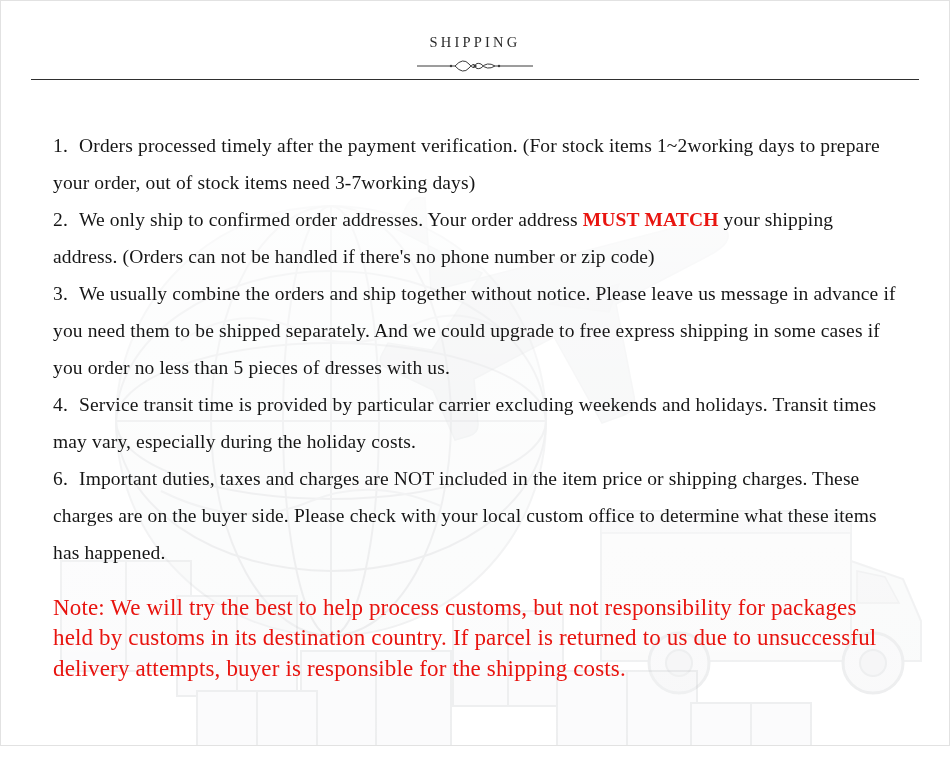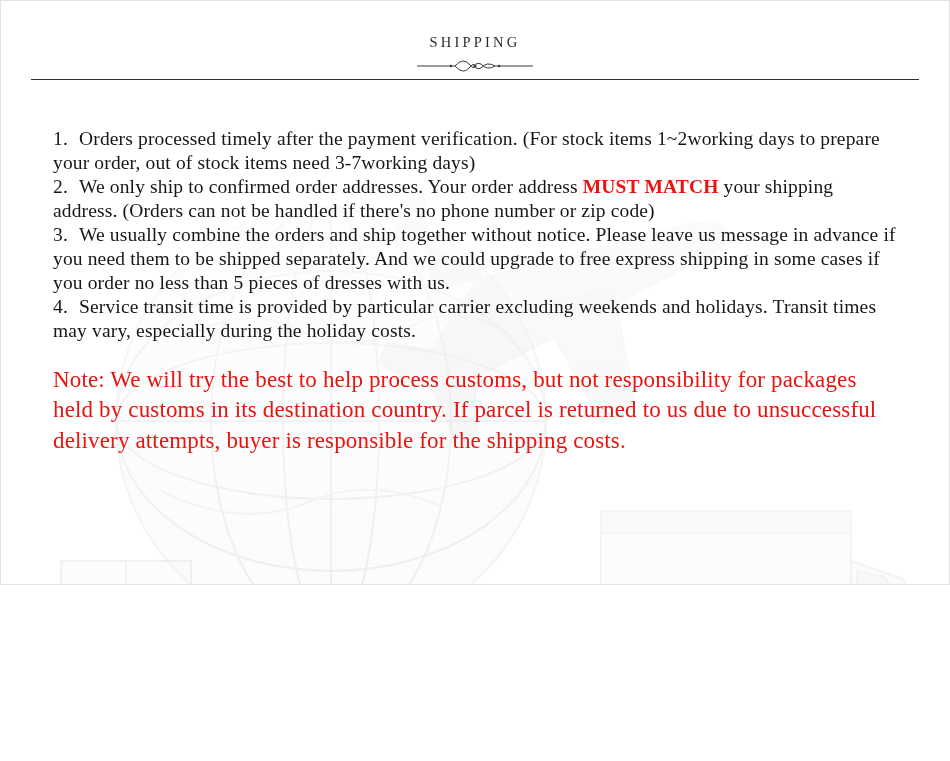--- a/index.html
+++ b/index.html
@@ -12,21 +12,21 @@
     background: #ffffff;
     font-family: "Liberation Serif", serif;
     color: #1a1a1a;
     overflow: hidden;
     position: relative;
   }
 
   .page {
     position: relative;
     width: 950px;
-    height: 585px;
+    height: 746px;
     box-sizing: border-box;
     border: 1px solid #e2e2e2;
     overflow: hidden;
   }
 
   
   .bg-art {
     position: absolute;
     left: 0;
     top: 90px;
@@ -70,21 +70,21 @@
 
   
   .content {
     position: relative;
     z-index: 2;
     padding: 46px 50px 0 52px;
     box-sizing: border-box;
   }
   .para {
     font-size: 19.5px;
-    line-height: 24px;
+    line-height: 37px;
     color: #161616;
     margin: 0;
     text-align: left;
     letter-spacing: 0.15px;
   }
   .num {
     display: inline-block;
     min-width: 26px;
   }
   .hl {
@@ -190,17 +190,20 @@
 
     <p class="para">
       <span class="num">3.</span><span>We usually combine the orders and ship together without notice. Please leave us message in advance if you need them to be shipped separately. And we could upgrade to free express shipping in some cases if you order no less than 5 pieces of dresses with us.</span>
     </p>
 
     <p class="para">
       <span class="num">4.</span><span>Service transit time is provided by particular carrier excluding weekends and holidays. Transit times may vary, especially during the holiday costs.</span>
     </p>
 
 
+    <p class="para">
+      <span class="num">6.</span><span>Important duties, taxes and charges are NOT included in the item price or shipping charges. These charges are on the buyer side. Please check with your local custom office to determine what these items has happened.</span>
+    </p>
 
     <p class="note">  Note:  We will try the best to help process customs, but not responsibility for packages held by customs in its destination country. If parcel is returned to us due to unsuccessful delivery attempts, buyer is responsible for the shipping costs.</p>
   </div>
 
 </div>
 
 </body></html>

